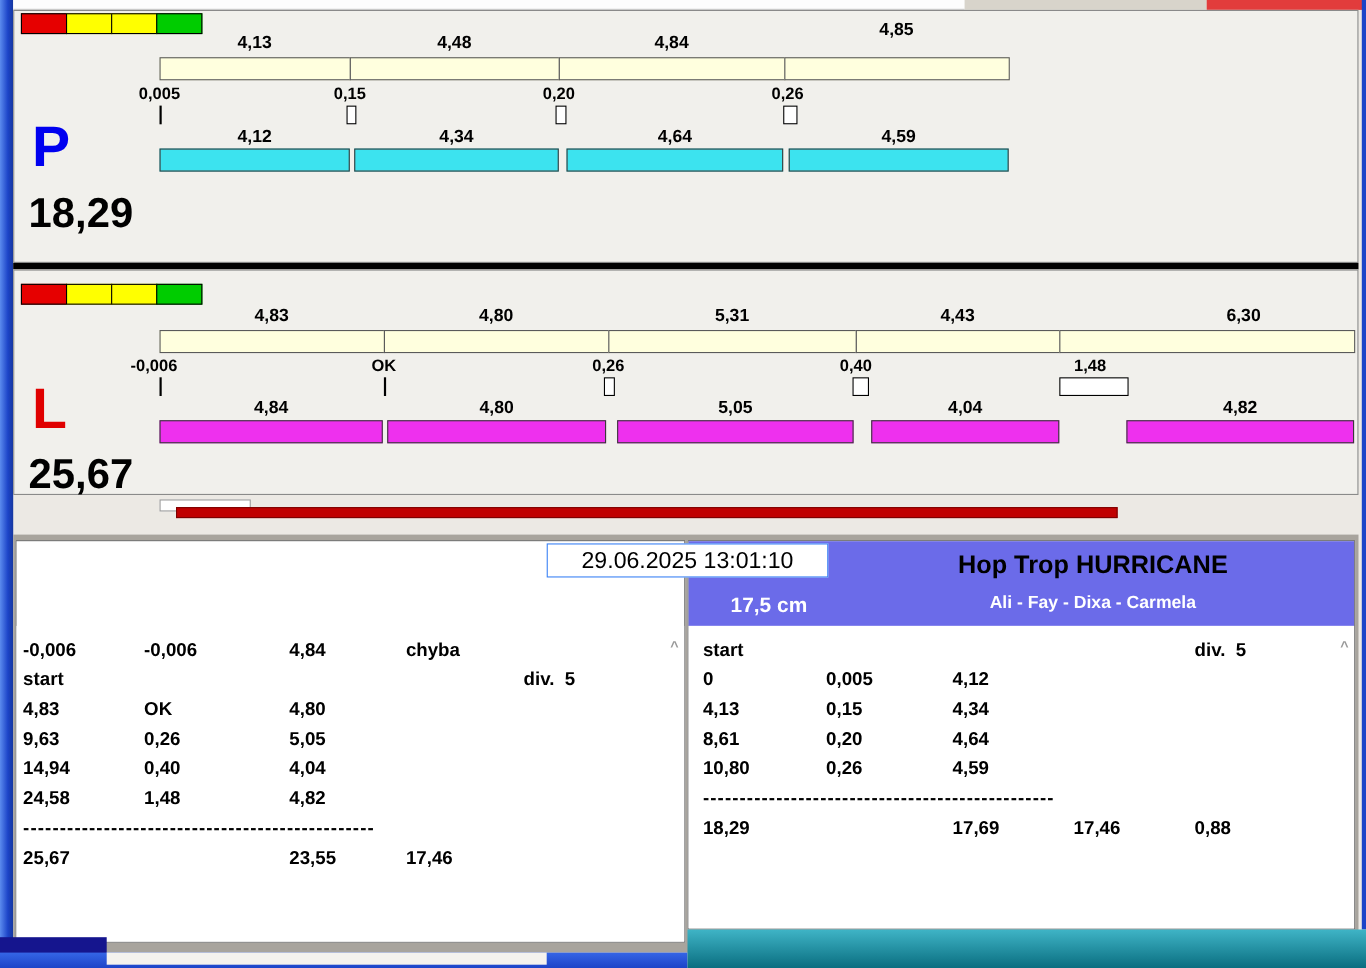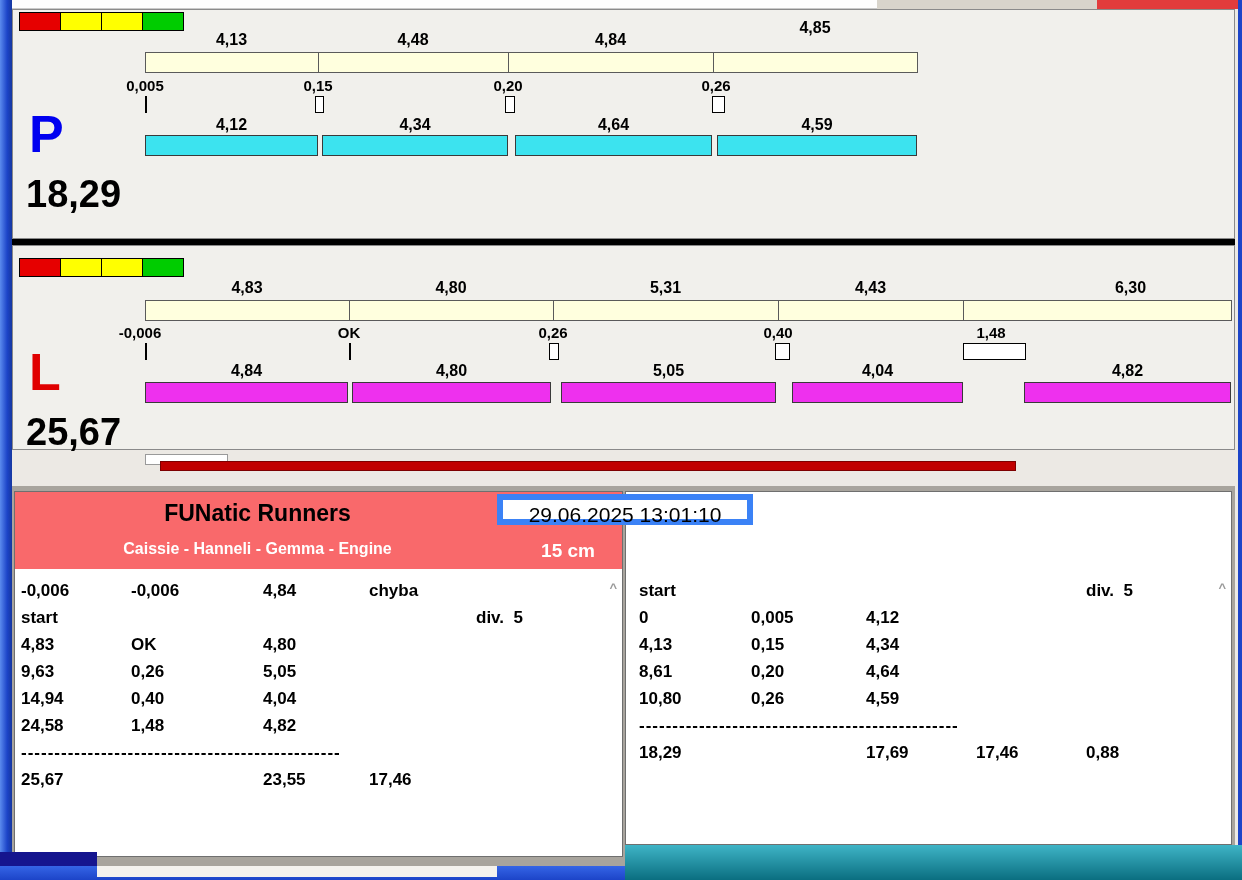--- a/index.html
+++ b/index.html
@@ -57,21 +57,21 @@
   .hdr-left   { background:#F9696B; }
   .hdr-right  { background:#6B6BE9; }
   .team-title { position:absolute; top:8px;  font-size:23px; font-weight:bold; color:#000; text-align:center; }
   .team-lineup{ position:absolute; top:48px; font-size:16px; font-weight:bold; color:#fff; text-align:center; }
   .t-left  .team-title, .t-left  .team-lineup { left:0; width:485px; }
   .t-right .team-title, .t-right .team-lineup { left:130px; right:0; }
   .jump-height { position:absolute; top:48px; font-size:19px; font-weight:bold; color:#fff; text-align:center; width:110px; }
   .jh-left  { left:498px; }
   .jh-right { left:18px; }
   .timestamp { position:absolute; left:497px; top:494px; width:256px; height:31px; background:#fff;
-               border:6px solid #3b82f6; font-size:21px; text-align:center; line-height:29px; color:#000; z-index:5; }
+               border:1px solid #3b82f6; font-size:21px; text-align:center; line-height:29px; color:#000; z-index:5; }
 
   .tbl  { position:absolute; left:0; right:0; top:77px; bottom:0; background:#fff; padding-top:12px; }
   .trow { display:grid; height:27px; font-size:17px; font-weight:bold; color:#000;
           white-space:pre; line-height:20px; }
   .tbl-left  .trow { grid-template-columns:110px 132px 106px 107px 1fr; padding-left:6px; }
   .tbl-right .trow { grid-template-columns:112px 115px 110px 110px 1fr; padding-left:13px; }
   .sep-cell { grid-column:1 / 6; letter-spacing:1px; overflow:hidden; }
   .scroll-caret { position:absolute; top:12px; right:5px; color:#9a9a9a; font-size:13px; font-weight:bold; line-height:1; }
 </style>
 </head>
@@ -176,25 +176,20 @@
     <div class="lane-letter l" style="top: 100px; color: rgb(224, 0, 0);">L</div>
     <div class="lane-total" style="top:167px">25,67</div>
   </section>
 
   <div class="progress-white"></div>
   <div class="progress-red" style="background: rgb(192, 0, 0);"></div>
 
   <div class="band"></div>
 
   <section class="team-panel team-left t-left">
-    <div class="team-header hdr-left" style="background: rgb(249, 105, 107);">
-      <div class="team-title">FUNatic Runners</div>
-      <div class="team-lineup">Caissie - Hanneli - Gemma - Engine</div>
-      <div class="jump-height jh-left">15 cm</div>
-    </div>
     <div class="tbl tbl-left">
       <div class="trow">
         <span>-0,006</span><span>-0,006</span><span>4,84</span><span>chyba</span><span></span>
       </div>
       <div class="trow">
         <span>start</span><span></span><span></span><span></span><span>div.  5</span>
       </div>
       <div class="trow">
         <span>4,83</span><span>OK</span><span>4,80</span><span></span><span></span>
       </div>
@@ -211,20 +206,25 @@
         <span class="sep-cell">------------------------------------------------</span>
       </div>
       <div class="trow">
         <span>25,67</span><span></span><span>23,55</span><span>17,46</span><span></span>
       </div>
       <span class="scroll-caret">^</span>
     </div>
   </section>
 
   <section class="team-panel team-right t-right">
+    <div class="team-header hdr-right" style="background: rgb(107, 107, 233);">
+      <div class="team-title">Hop Trop HURRICANE</div>
+      <div class="team-lineup">Ali - Fay - Dixa - Carmela</div>
+      <div class="jump-height jh-right">17,5 cm</div>
+    </div>
     <div class="tbl tbl-right">
       <div class="trow">
         <span>start</span><span></span><span></span><span></span><span>div.  5</span>
       </div>
       <div class="trow">
         <span>0</span><span>0,005</span><span>4,12</span><span></span><span></span>
       </div>
       <div class="trow">
         <span>4,13</span><span>0,15</span><span>4,34</span><span></span><span></span>
       </div>

